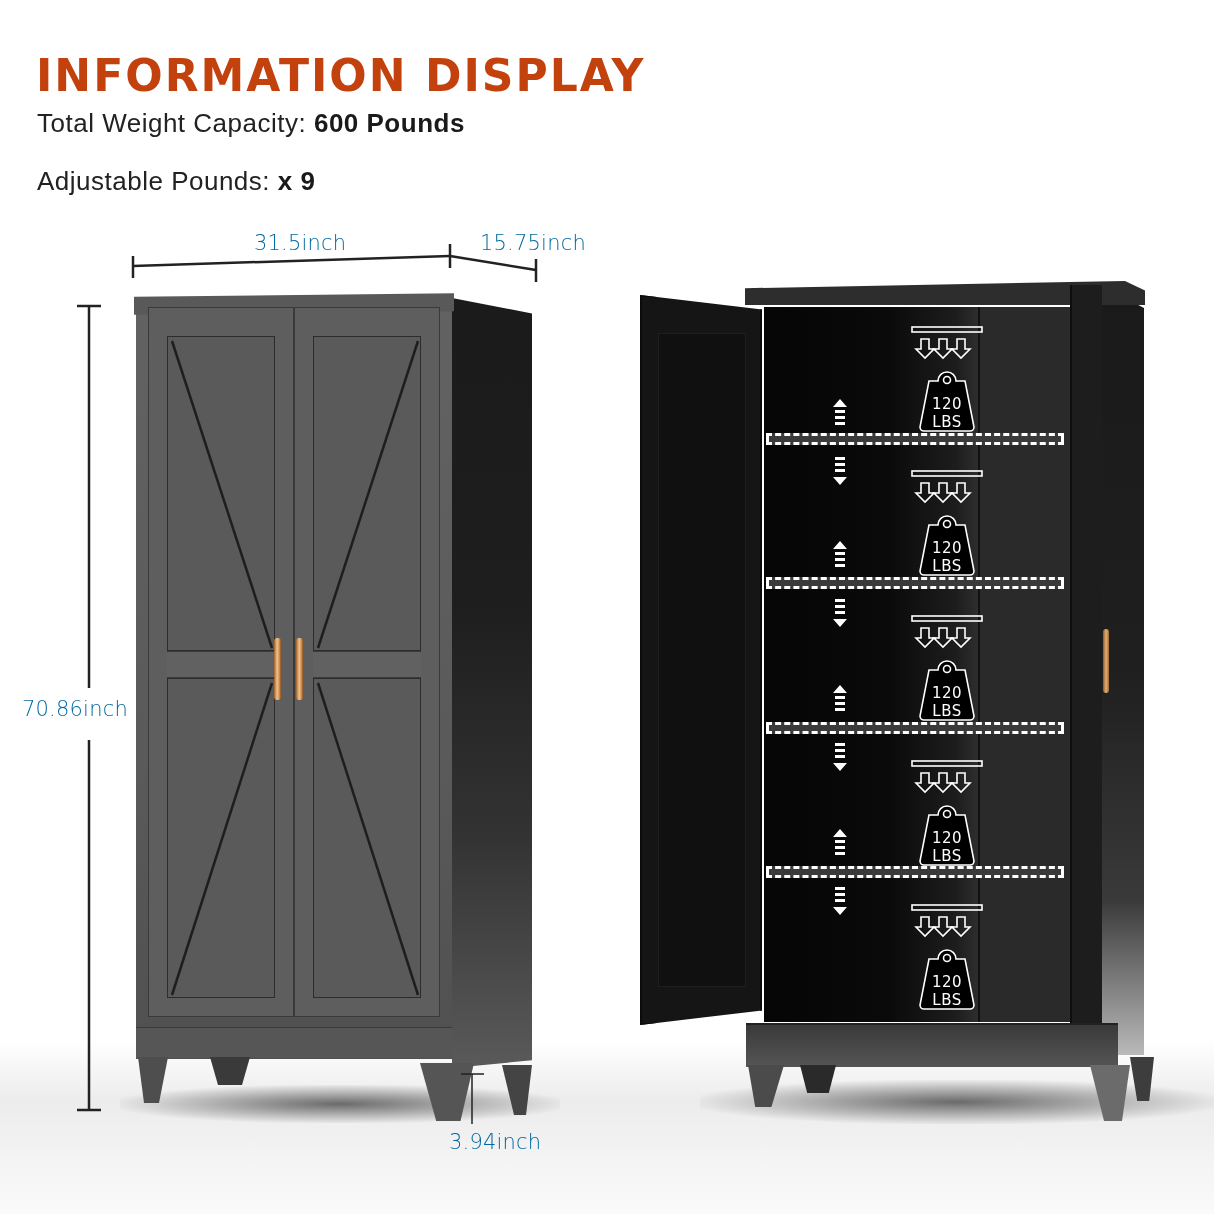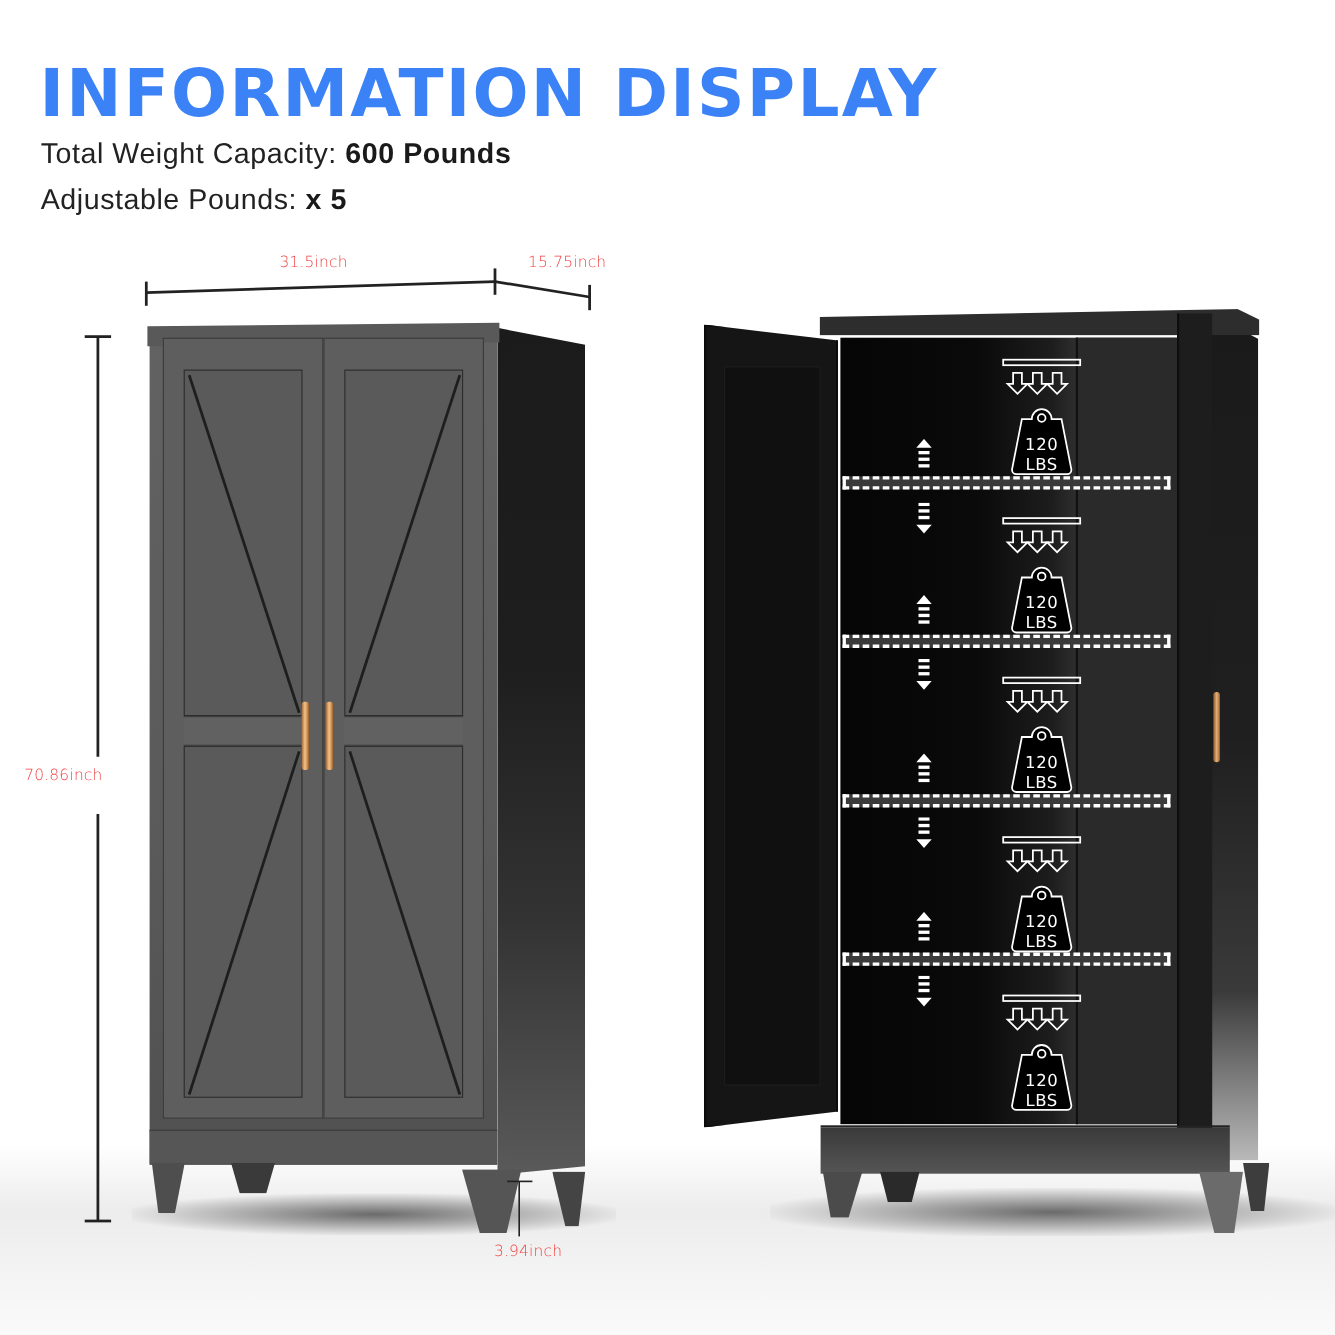--- a/index.html
+++ b/index.html
@@ -16,28 +16,28 @@
     position: absolute; left: 120px; top: 1085px; width: 440px; height: 38px;
     background: radial-gradient(ellipse at center, rgba(0,0,0,0.55) 0%, rgba(0,0,0,0.22) 45%, rgba(0,0,0,0) 75%);
   }
   .shadow-r {
     position: absolute; left: 700px; top: 1080px; width: 514px; height: 44px;
     background: radial-gradient(ellipse at center, rgba(0,0,0,0.55) 0%, rgba(0,0,0,0.22) 45%, rgba(0,0,0,0) 75%);
   }
   .title {
     position: absolute; left: 36px; top: 50px; margin: 0;
     font-family: "DejaVu Sans", sans-serif; font-weight: bold;
-    font-size: 60px; letter-spacing: 2px; color: #3b82f6;
+    font-size: 44px; letter-spacing: 2px; color: #c2410c;
   }
   .spec { position: absolute; left: 37px; font-size: 26px; color: #222; letter-spacing: 0.5px; }
   .spec b { font-weight: bold; color: #1a1a1a; }
-  .spec1 { top: 124px; }
+  .spec1 { top: 108px; }
   .spec2 { top: 166px; }
   .dim-text {
-    position: absolute; font-size: 14px; color: #ef4444; letter-spacing: 0.2px;
+    position: absolute; font-size: 21px; color: #0369a1; letter-spacing: 0.2px;
     font-family: "DejaVu Sans", sans-serif; font-weight: 300;
   }
   svg { position: absolute; left: 0; top: 0; }
 
   
   .cab-l { position: absolute; left: 134px; top: 295px; width: 400px; height: 800px; }
   .cab-l .top {
     position: absolute; left: 0; top: 0; width: 320px; height: 18px;
     background: #595959; transform: skewY(-0.6deg);
   }
@@ -140,21 +140,21 @@
 
 <div class="floor"></div>
 <div class="shadow-l"></div>
 <div class="shadow-r"></div>
 
 <h1 class="title">INFORMATION DISPLAY</h1>
 <div class="spec spec1">
   <span>Total Weight Capacity: </span><b>600 Pounds</b>
 </div>
 <div class="spec spec2">
-  <span>Adjustable Pounds: </span><b>x 5</b>
+  <span>Adjustable Pounds: </span><b>x 9</b>
 </div>
 
 <div class="cab-l">
   <div class="side"></div>
   <div class="front"></div>
   <div class="top"></div>
   <div class="door door-l">
     <div class="panel panel-top">
       <svg width="108" height="315">
           <line x1="4" y1="4" x2="104" y2="311" stroke="#1e1e1e" stroke-width="2.5"></line>

